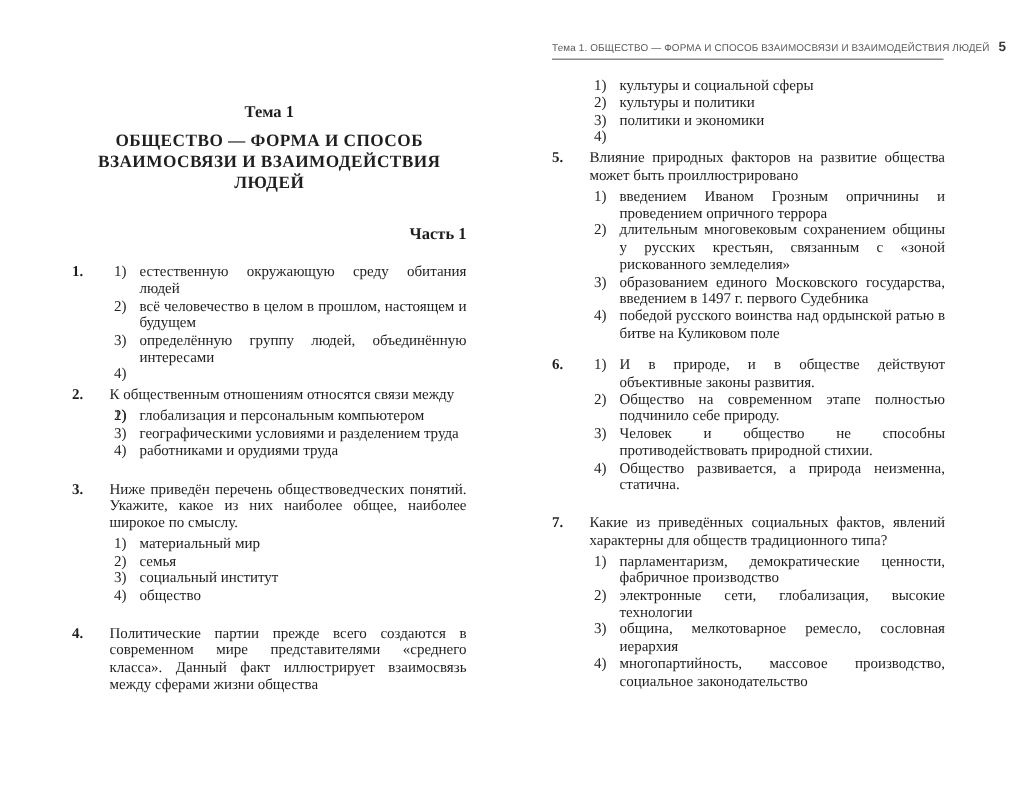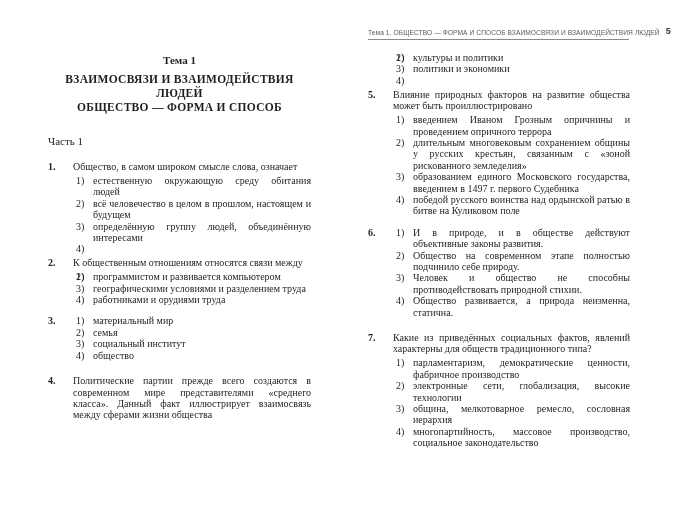--- a/index.html
+++ b/index.html
@@ -36,33 +36,33 @@
     font-weight: bold;
     color: #3a3a3a;
     margin-left: 6px;
   }
   .col-left  { position: absolute; left: 48px;  top: 46px; width: 263px; }
   .col-right { position: absolute; left: 368px; top: 52px; width: 262px; }
   .theme {
     text-align: center;
     font-weight: bold;
     font-size: 11px;
-    margin-top: 8px;
+    margin-top: 23px;
   }
   .chapter-title {
     text-align: center;
     font-weight: bold;
     font-size: 11.5px;
     line-height: 14px;
     letter-spacing: 0.3px;
     margin-top: 6px;
   }
   .part {
-    text-align: left;
-    font-weight: normal;
+    text-align: right;
+    font-weight: bold;
     font-size: 11px;
     margin-top: 21px;
     margin-bottom: 14px;
   }
   .question {
     position: relative;
     padding-left: 25px;
     margin-bottom: 10px;
     font-size: 10px;
     line-height: 11.4px;
@@ -96,28 +96,27 @@
 
   <div class="running-head">
     <span class="rh-title">Тема 1. ОБЩЕСТВО — ФОРМА И СПОСОБ ВЗАИМОСВЯЗИ И ВЗАИМОДЕЙСТВИЯ ЛЮДЕЙ</span>
     <span class="rh-page">5</span>
   </div>
 
   <div class="col-left">
 
     <div class="theme">Тема 1</div>
     <div class="chapter-title">
+      <div>ОБЩЕСТВО — ФОРМА И СПОСОБ</div>
       <div>ВЗАИМОСВЯЗИ И ВЗАИМОДЕЙСТВИЯ ЛЮДЕЙ</div>
-      <div>ОБЩЕСТВО — ФОРМА И СПОСОБ</div>
     </div>
     <div class="part">Часть 1</div>
 
     <div class="question">
       <span class="qnum">1.</span>
-      <div class="qtext">Общество, в самом широком смысле слова, означает</div>
       <div class="options">
         <div class="option">
           <span class="omark">1)</span>
           <span>естественную окружающую среду обитания людей</span>
         </div>
         <div class="option">
           <span class="omark">2)</span>
           <span>всё человечество в целом в прошлом, настоящем и будущем</span>
         </div>
         <div class="option">
@@ -132,35 +131,36 @@
 
     <div class="question">
       <span class="qnum">2.</span>
       <div class="qtext">К общественным отношениям относятся связи между</div>
       <div class="options">
         <div class="option">
           <span class="omark">1)</span>
         </div>
         <div class="option">
           <span class="omark">2)</span>
-          <span>программистом и развивается компьютером</span>
+          <span>глобализация и персональным компьютером</span>
         </div>
         <div class="option">
           <span class="omark">3)</span>
           <span>географическими условиями и разделением труда</span>
         </div>
         <div class="option">
           <span class="omark">4)</span>
           <span>работниками и орудиями труда</span>
         </div>
       </div>
     </div>
 
     <div class="question">
       <span class="qnum">3.</span>
+      <div class="qtext">Ниже приведён перечень обществоведческих понятий. Укажите, какое из них наиболее общее, наиболее широкое по смыслу.</div>
       <div class="options">
         <div class="option">
           <span class="omark">1)</span>
           <span>материальный мир</span>
         </div>
         <div class="option">
           <span class="omark">2)</span>
           <span>семья</span>
         </div>
         <div class="option">
@@ -179,20 +179,21 @@
       <div class="qtext">Политические партии прежде всего создаются в современном мире представителями «среднего класса». Данный факт иллюстрирует взаимосвязь между сферами жизни общества</div>
     </div>
 
   </div>
 
   <div class="col-right">
 
     <div class="options-cont">
       <div class="option">
         <span class="omark">1)</span>
+        <span>культуры и социальной сферы</span>
       </div>
       <div class="option">
         <span class="omark">2)</span>
         <span>культуры и политики</span>
       </div>
       <div class="option">
         <span class="omark">3)</span>
         <span>политики и экономики</span>
       </div>
       <div class="option">

